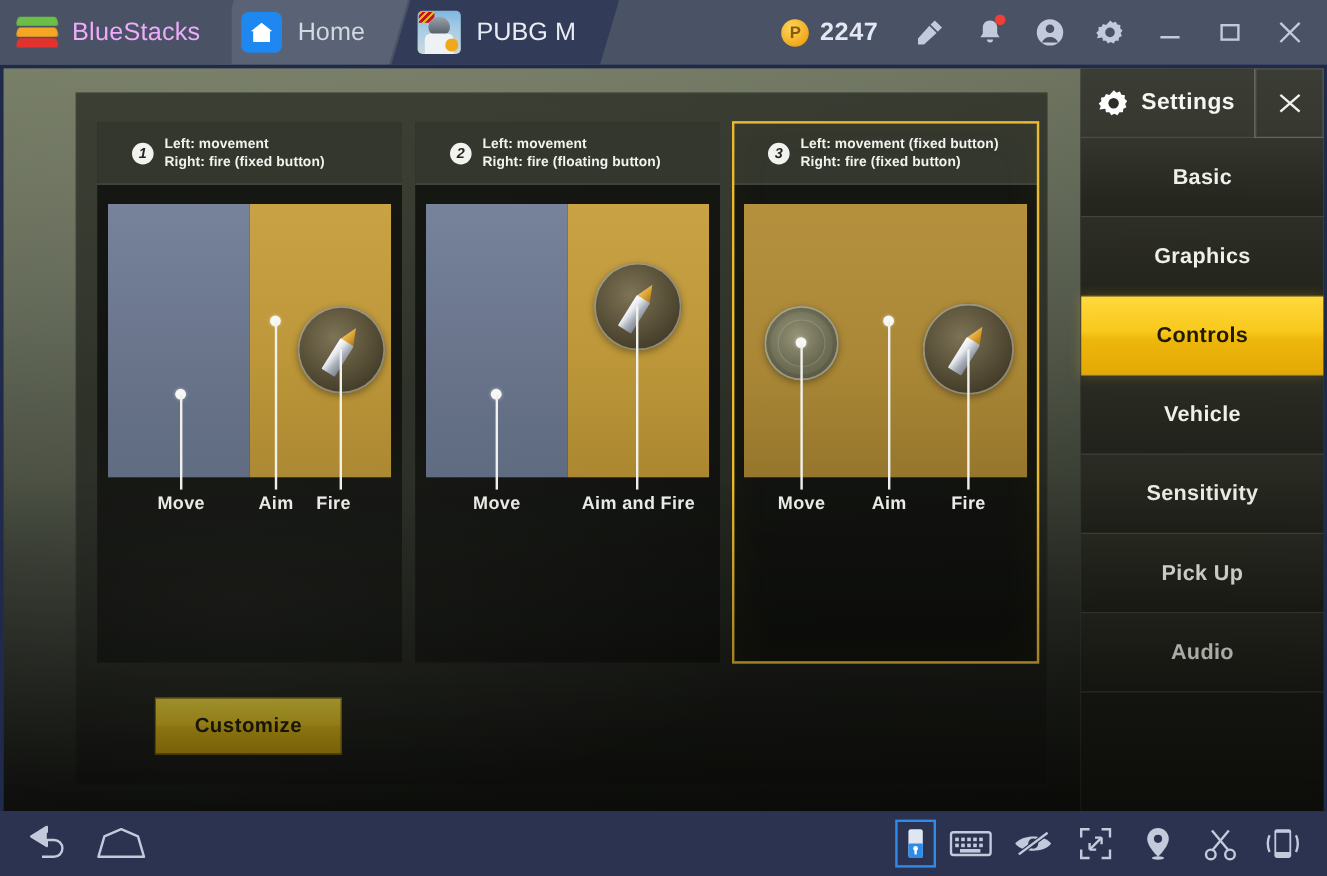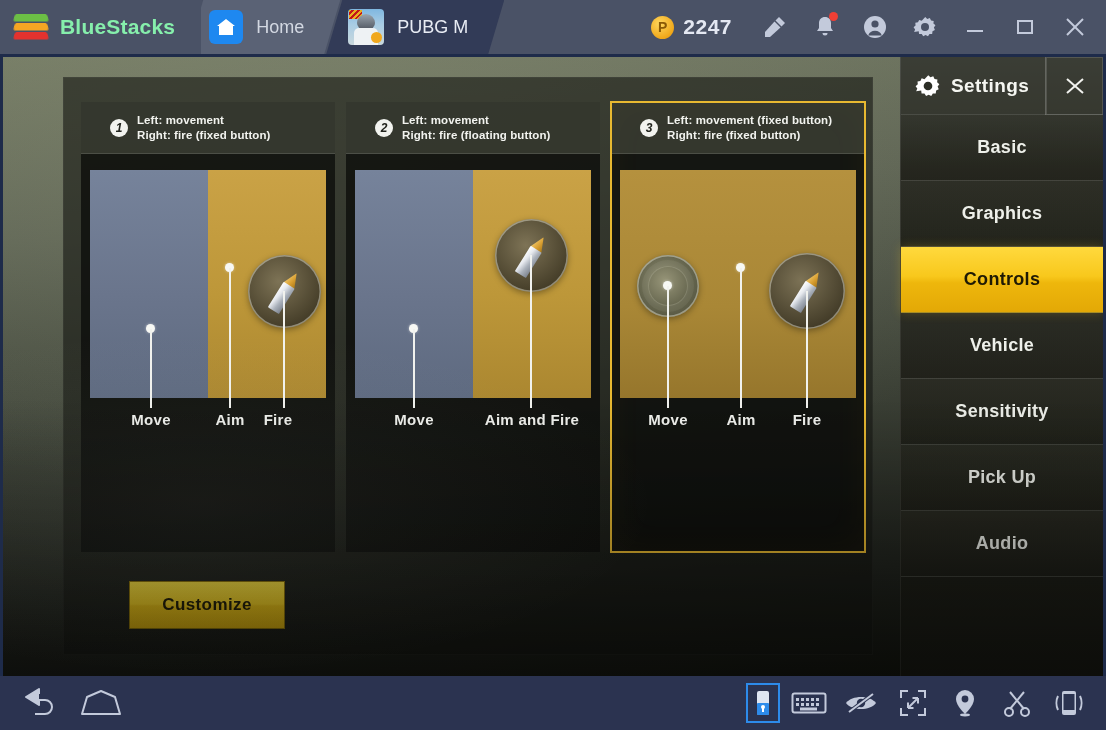--- a/index.html
+++ b/index.html
@@ -20,30 +20,30 @@
   .tb-brand {
     display:flex; align-items:center; gap:12px;
     padding:0 26px 0 14px; background:#4a5266;
     position:relative; z-index:4;
   }
   .bs-logo { width:34px; height:28px; position:relative; }
   .bs-logo i { position:absolute; left:0; width:34px; height:9px; border-radius:3px/6px; display:block; }
   .bs-logo i:nth-child(1){ top:0; background:#6cbf45; transform:perspective(40px) rotateX(32deg); }
   .bs-logo i:nth-child(2){ top:9px; background:#f5a623; transform:perspective(40px) rotateX(32deg); }
   .bs-logo i:nth-child(3){ top:18px; background:#e3322e; transform:perspective(40px) rotateX(32deg); }
-  .bs-name { color:#86efac; font-size:21px; font-weight:bold; letter-spacing:.2px; }
+  .bs-name { color:#f0abfc; font-size:21px; font-weight:normal; letter-spacing:.2px; }
 
   .tab {
     display:flex; align-items:center; gap:13px;
     padding:0 36px 0 22px; position:relative; margin-left:-14px;
     clip-path: polygon(16px 0, 100% 0, calc(100% - 16px) 100%, 0 100%);
   }
   .tab.home { background:#5a6275; z-index:3; }
   .tab.game { background:#323b57; z-index:2;text-align:right; }
-  .tab-label { color:#d3d8e2; font-size:18px; white-space:nowrap; }
+  .tab-label { color:#d3d8e2; font-size:21px; white-space:nowrap; }
   .tab.game .tab-label { color:#e8ecf4; }
   .home-icon {
     width:34px; height:34px; border-radius:6px; background:#1e88f0;
     display:flex; align-items:center; justify-content:center;
   }
   .pubg-icon {
     width:36px; height:36px; border-radius:4px; position:relative; overflow:hidden;
     background:linear-gradient(180deg,#7fb7e0 0%,#a8cce4 42%,#c9d8dd 100%);
   }
   .pubg-icon .helmet{

